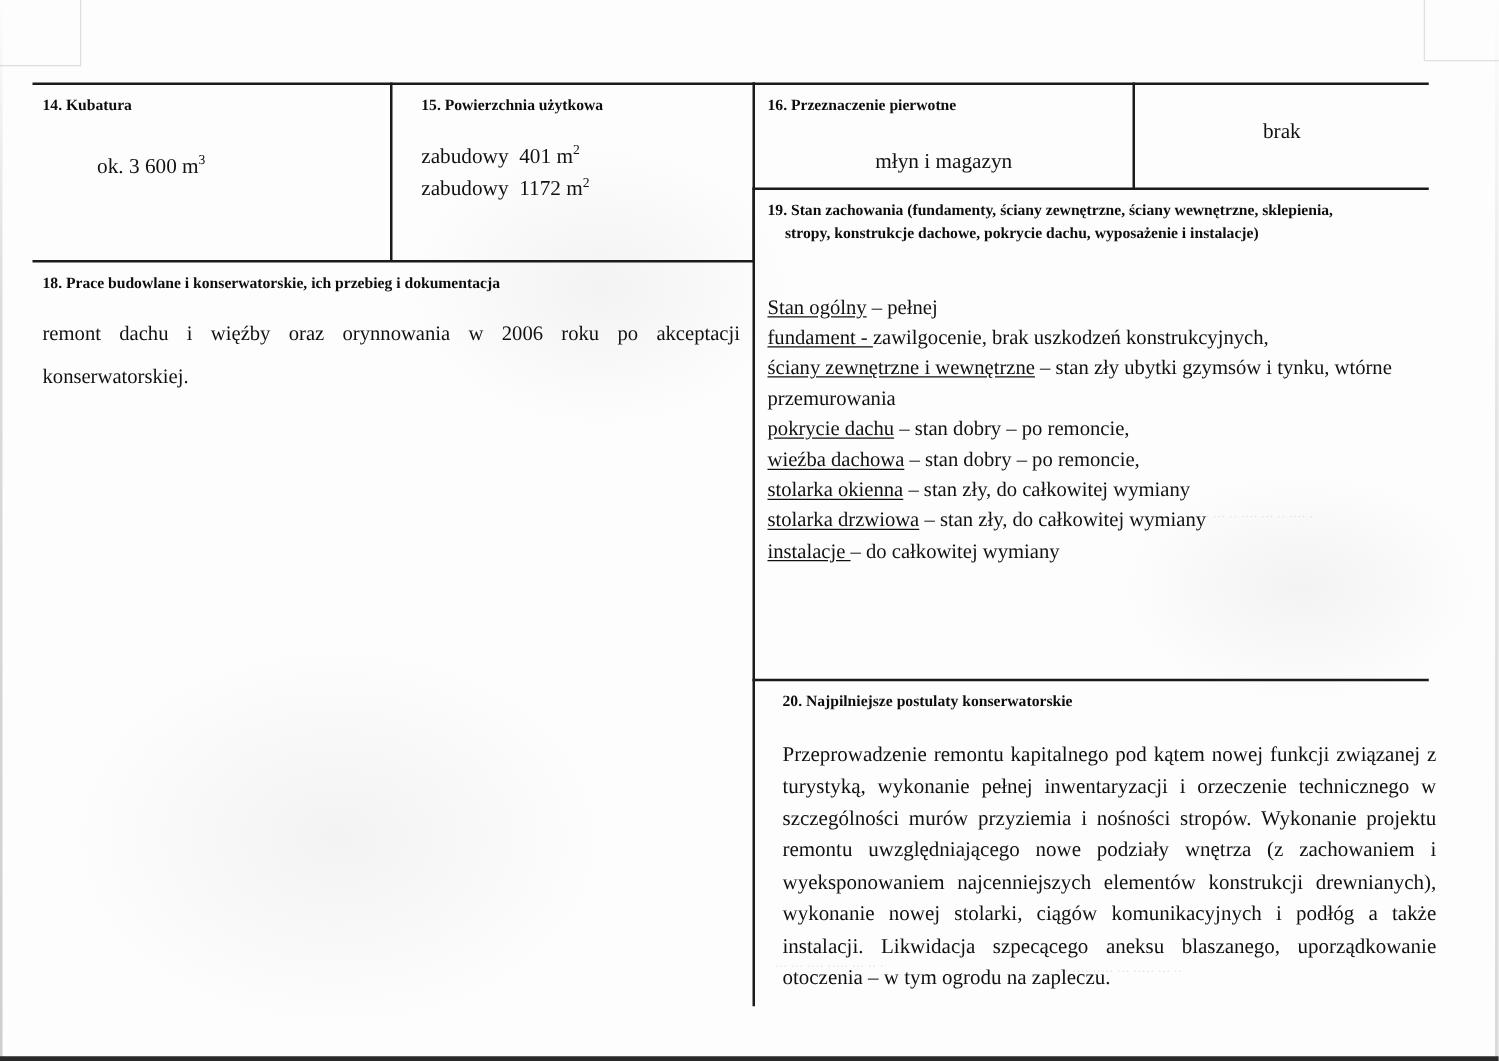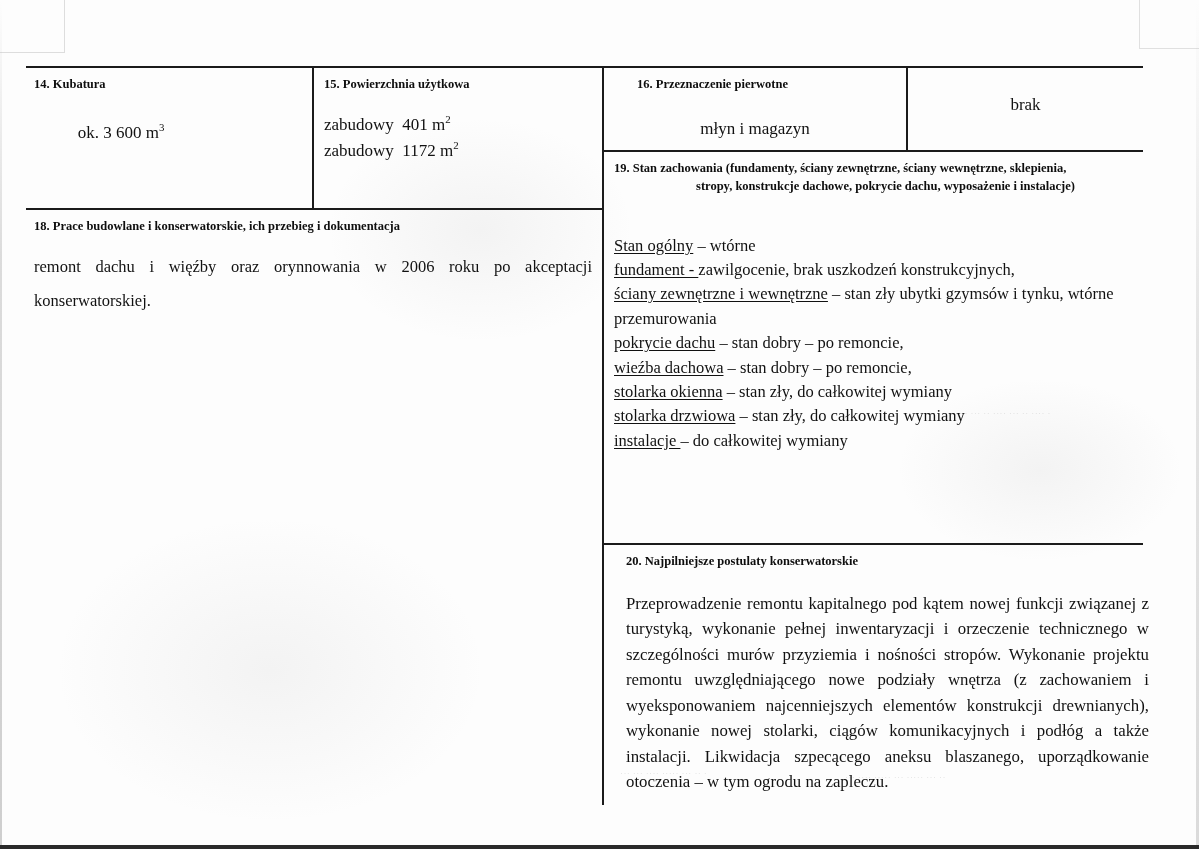--- a/index.html
+++ b/index.html
@@ -98,21 +98,20 @@
   .field-label {
     font-family: "Liberation Serif", "DejaVu Serif", serif;
     font-weight: bold;
     font-size: 12.5px;
     line-height: 1.42;
     color: #0e0e0e;
   }
   .field-label .cont {
     display: block;
     padding-left: 14px;
-    text-align: center;
   }
 
   .value-centered {
     font-size: 17px;
     text-align: center;
     line-height: 1.5;
   }
   .value-left {
     font-size: 17px;
     line-height: 1.55;
@@ -183,54 +182,54 @@
   <div class="vrule" style="left:906px; top:66px;  height:86px;"></div>
   <div class="vrule" style="left:602px; top:150px; height:655px;"></div>
 
   <div class="cell" style="left:26px; top:70px; width:286px; height:138px;">
     <div class="field-label" style="padding:6px 0 0 8px;">14. Kubatura</div>
     <div class="value-centered" style="margin-top:26px; padding-right:96px;">
       <span>ok. 3 600 m</span><sup>3</sup>
     </div>
   </div>
 
-  <div class="cell" style="left:314px; top:70px; width:288px; height:138px;">
+  <div class="cell" style="left:314px; top:70px; width:288px; height:138px;padding-left:13px;">
     <div class="field-label" style="padding:6px 0 0 10px;">15. Powierzchnia użytkowa</div>
     <div class="value-left" style="margin-top:18px; padding-left:10px;">
       <div>
         <span class="num-line">zabudowy  401 m</span><sup>2</sup>
       </div>
       <div>
         <span class="num-line">zabudowy  1172 m</span><sup>2</sup>
       </div>
     </div>
   </div>
 
   <div class="cell" style="left:604px; top:70px; width:302px; height:80px;">
-    <div class="field-label" style="padding:6px 0 0 10px;margin-left:23px;">16. Przeznaczenie pierwotne</div>
+    <div class="field-label" style="padding:6px 0 0 10px;">16. Przeznaczenie pierwotne</div>
     <div class="value-centered" style="margin-top:22px;">młyn i magazyn</div>
   </div>
 
   <div class="cell" style="left:908px; top:70px; width:235px; height:80px;">
     <div class="value-centered" style="margin-top:22px;">brak</div>
   </div>
 
   <div class="cell" style="left:26px; top:212px; width:576px; height:330px;">
     <div class="field-label" style="padding:6px 0 0 8px;">18. Prace budowlane i konserwatorskie, ich przebieg i dokumentacja</div>
     <div class="body-justify" style="margin-top:14px; padding:0 10px 0 8px;">remont dachu i więźby oraz orynnowania w 2006 roku po akceptacji konserwatorskiej.</div>
   </div>
 
   <div class="cell" style="left:604px; top:154px; width:539px; height:386px;">
     <div class="field-label" style="padding:6px 0 0 10px;">
       <span>19. Stan zachowania (fundamenty, ściany zewnętrzne, ściany wewnętrzne, sklepienia,</span>
       <span class="cont">stropy, konstrukcje dachowe, pokrycie dachu, wyposażenie i instalacje)</span>
     </div>
 
     <div class="state-list" style="margin-top:38px; padding-left:10px;">
-      <span class="li"><u>Stan ogólny</u><span> – wtórne</span></span>
+      <span class="li"><u>Stan ogólny</u><span> – pełnej</span></span>
       <span class="li"><u>fundament  - </u><span>zawilgocenie, brak uszkodzeń konstrukcyjnych,</span></span>
       <span class="li"><u>ściany zewnętrzne i wewnętrzne</u><span> – stan  zły ubytki gzymsów i tynku, wtórne</span></span>
       <span class="li"><u></u><span>przemurowania</span></span>
       <span class="li"><u>pokrycie dachu</u><span> – stan dobry – po remoncie,</span></span>
       <span class="li"><u>wieźba dachowa</u><span> – stan dobry – po remoncie,</span></span>
       <span class="li"><u>stolarka okienna</u><span> – stan zły, do całkowitej wymiany</span></span>
       <span class="li"><u>stolarka drzwiowa</u><span> – stan zły, do całkowitej wymiany</span></span>
       <span class="li"><u>instalacje </u><span>– do całkowitej wymiany</span></span>
     </div>
   </div>

